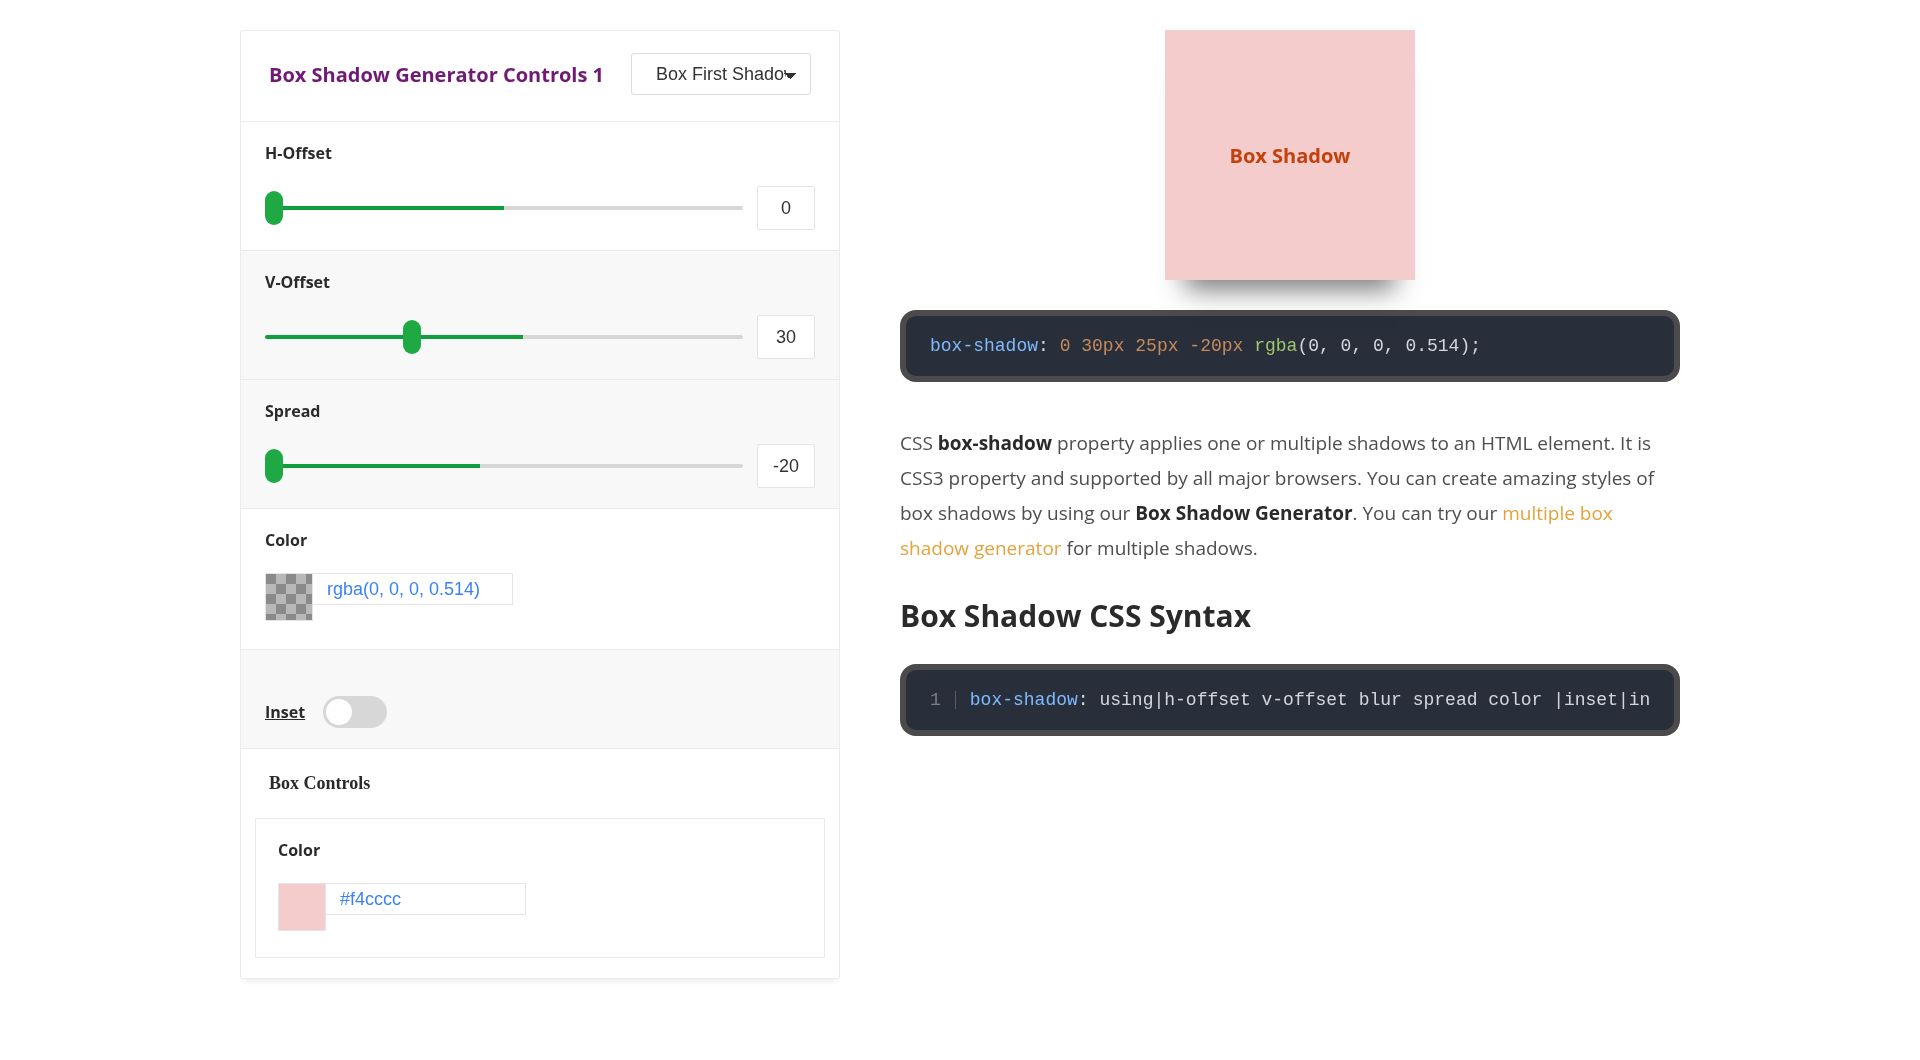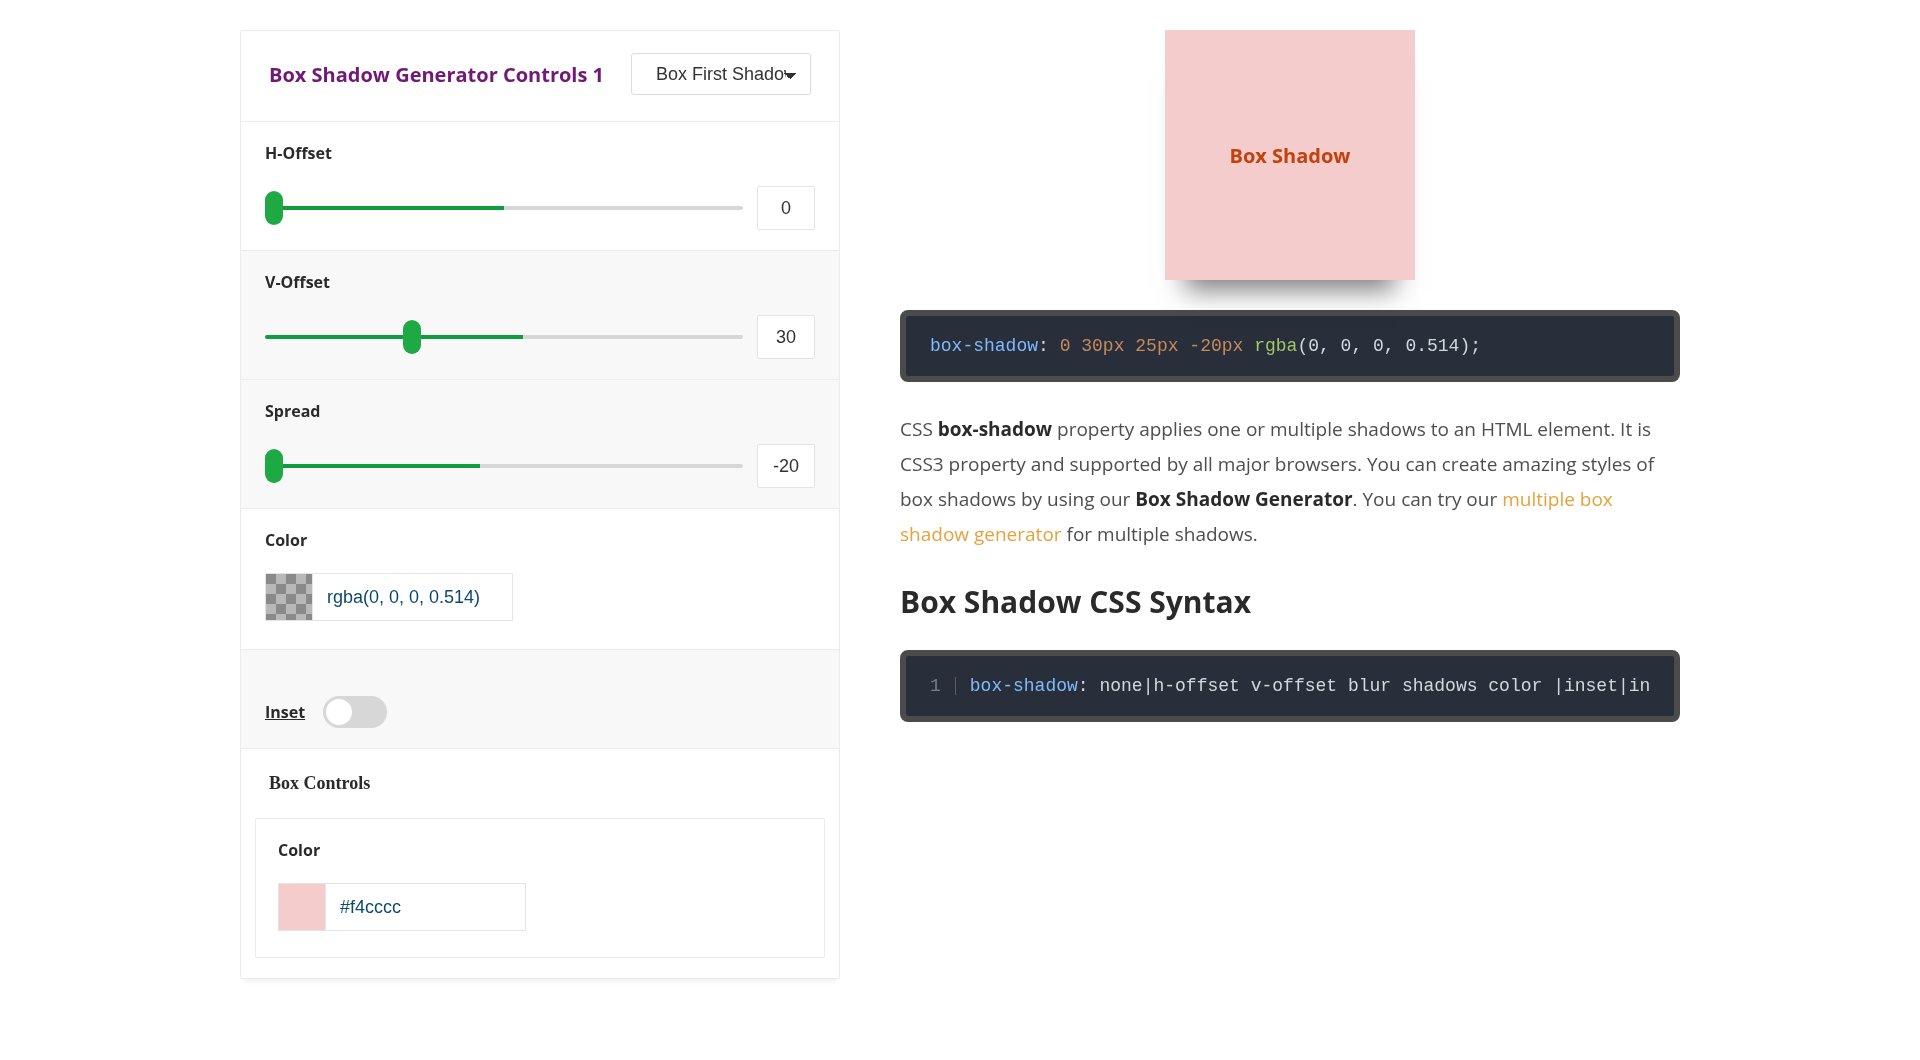--- a/index.html
+++ b/index.html
@@ -127,26 +127,26 @@
         linear-gradient(45deg, #b8b8b8 25%, transparent 25%),
         linear-gradient(-45deg, #b8b8b8 25%, transparent 25%),
         linear-gradient(45deg, transparent 75%, #b8b8b8 75%),
         linear-gradient(-45deg, transparent 75%, #b8b8b8 75%);
       background-size: 20px 20px;
       background-position: 0 0, 0 10px, 10px -10px, -10px 0px;
       background-color: #8a8a8a;
     }
     .color-input {
       flex: 1;
-      height: 48px;
+      height: 32px;
       border: 1px solid #e4e4e4;
       border-left: none;
       padding: 0 14px;
       font-size: 18px;
-      color: #0c4a6e;
+      color: #3b82f6;
       background: #fff;
       max-width: 200px;
     }
     .inset-cell {
       display: flex;
       align-items: center;
       gap: 18px;
       border-bottom: 1px solid #ececec;
       padding-top: 46px;
     }
@@ -198,29 +198,29 @@
       height: 250px;
       display: flex;
       align-items: center;
       justify-content: center;
       font-weight: 700;
       font-size: 20px;
       color: #c2410c;
     }
     .code-block {
       border: 6px solid #4b4b4b;
-      border-radius: 8px;
+      border-radius: 16px;
       background: #292f3a;
       padding: 20px 24px;
       font-family: "Menlo","Consolas","Courier New",monospace;
       font-size: 18px;
       white-space: pre;
       overflow-x: hidden;
       color: #d3d7dd;
-      margin-bottom: 30px;
+      margin-bottom: 44px;
     }
     .tok-prop { color: #7fb9ff; }
     .tok-func { color: #a0c76b; }
     .tok-num  { color: #c78a5c; }
     .tok-plain{ color: #d3d7dd; }
     .tok-line { color: #7a7f88; margin-right: 10px; }
     .tok-bar  { color: #575c66; display:inline-block; border-left:1px solid #575c66; height:18px; vertical-align:middle; margin:0 14px 0 4px;}
     .desc {
       font-size: 19px;
       line-height: 1.85;
@@ -308,16 +308,16 @@
     </div>
 
     <div class="code-block"><span class="tok-prop">box-shadow</span><span class="tok-plain">: </span><span class="tok-num">0</span><span class="tok-plain"> </span><span class="tok-num">30px</span><span class="tok-plain"> </span><span class="tok-num">25px</span><span class="tok-plain"> </span><span class="tok-num">-20px</span><span class="tok-plain"> </span><span class="tok-func">rgba</span><span class="tok-plain">(0, 0, 0, 0.514)</span><span class="tok-plain">;</span></div>
 
     <p class="desc">
       <span>CSS </span><b>box-shadow</b><span> property applies one or multiple shadows to an HTML element. It is CSS3 property and supported by all major browsers. You can create amazing styles of box shadows by using our </span><b>Box Shadow Generator</b><span>. You can try our </span><a href="#">multiple box shadow generator</a><span> for multiple shadows.</span>
     </p>
 
     <h2 class="syntax-title">Box Shadow CSS Syntax</h2>
 
-    <div class="code-block"><span class="tok-line">1</span><span class="tok-bar"></span><span class="tok-prop">box-shadow</span><span class="tok-plain">:</span><span class="tok-plain"> none|h-offset v-offset blur shadows color |inset|in</span></div>
+    <div class="code-block"><span class="tok-line">1</span><span class="tok-bar"></span><span class="tok-prop">box-shadow</span><span class="tok-plain">:</span><span class="tok-plain"> using|h-offset v-offset blur spread color |inset|in</span></div>
   </div>
 
 </div>
 
 </body></html>

